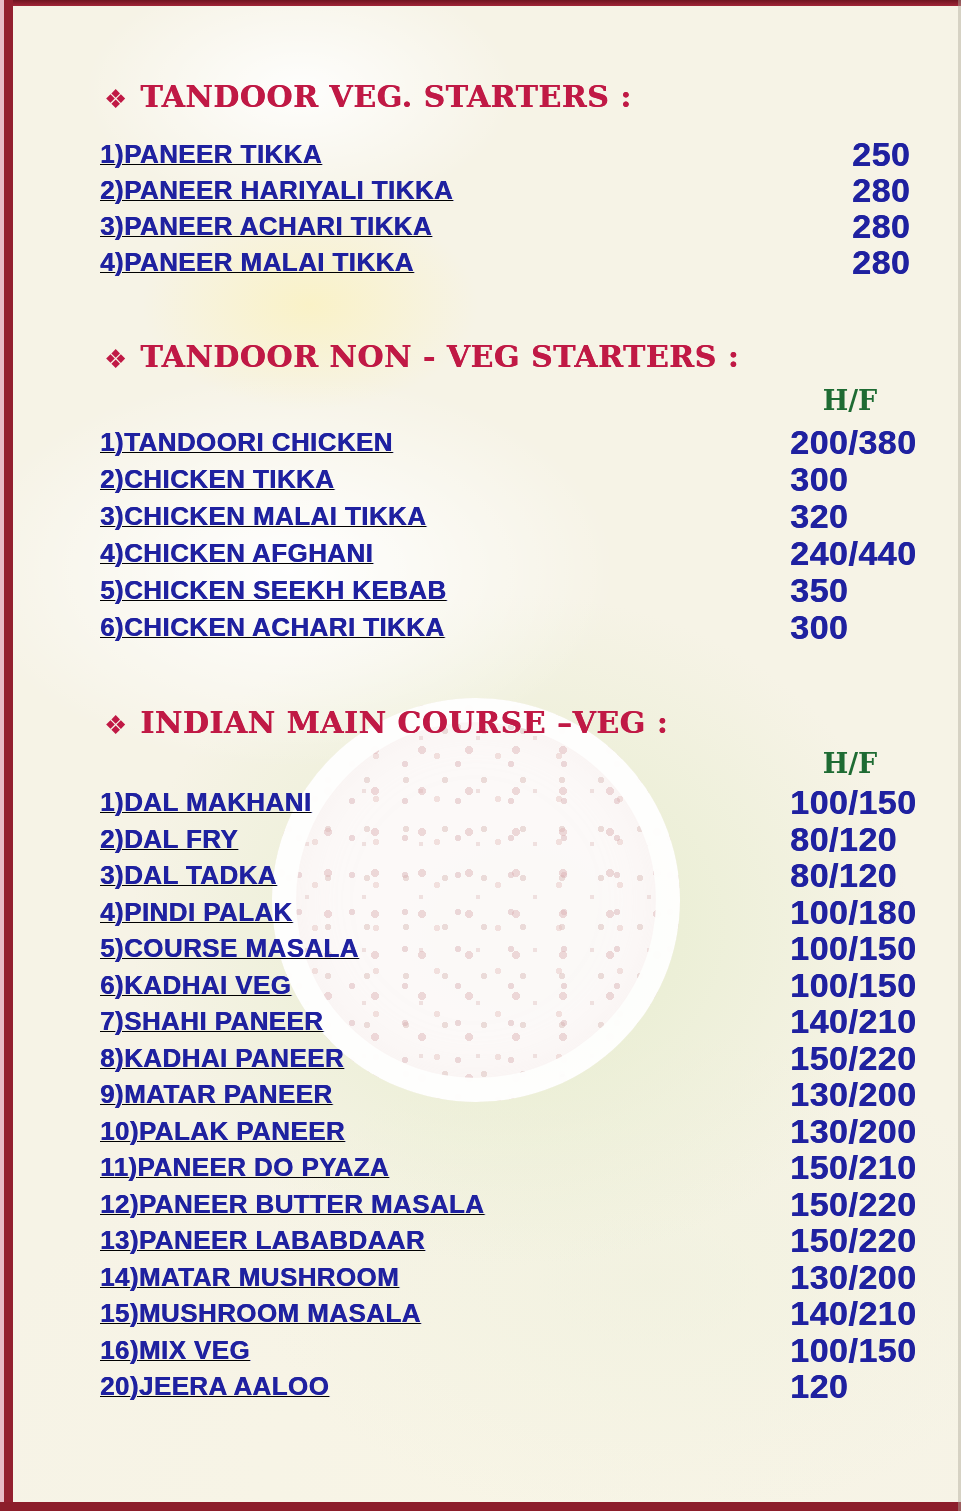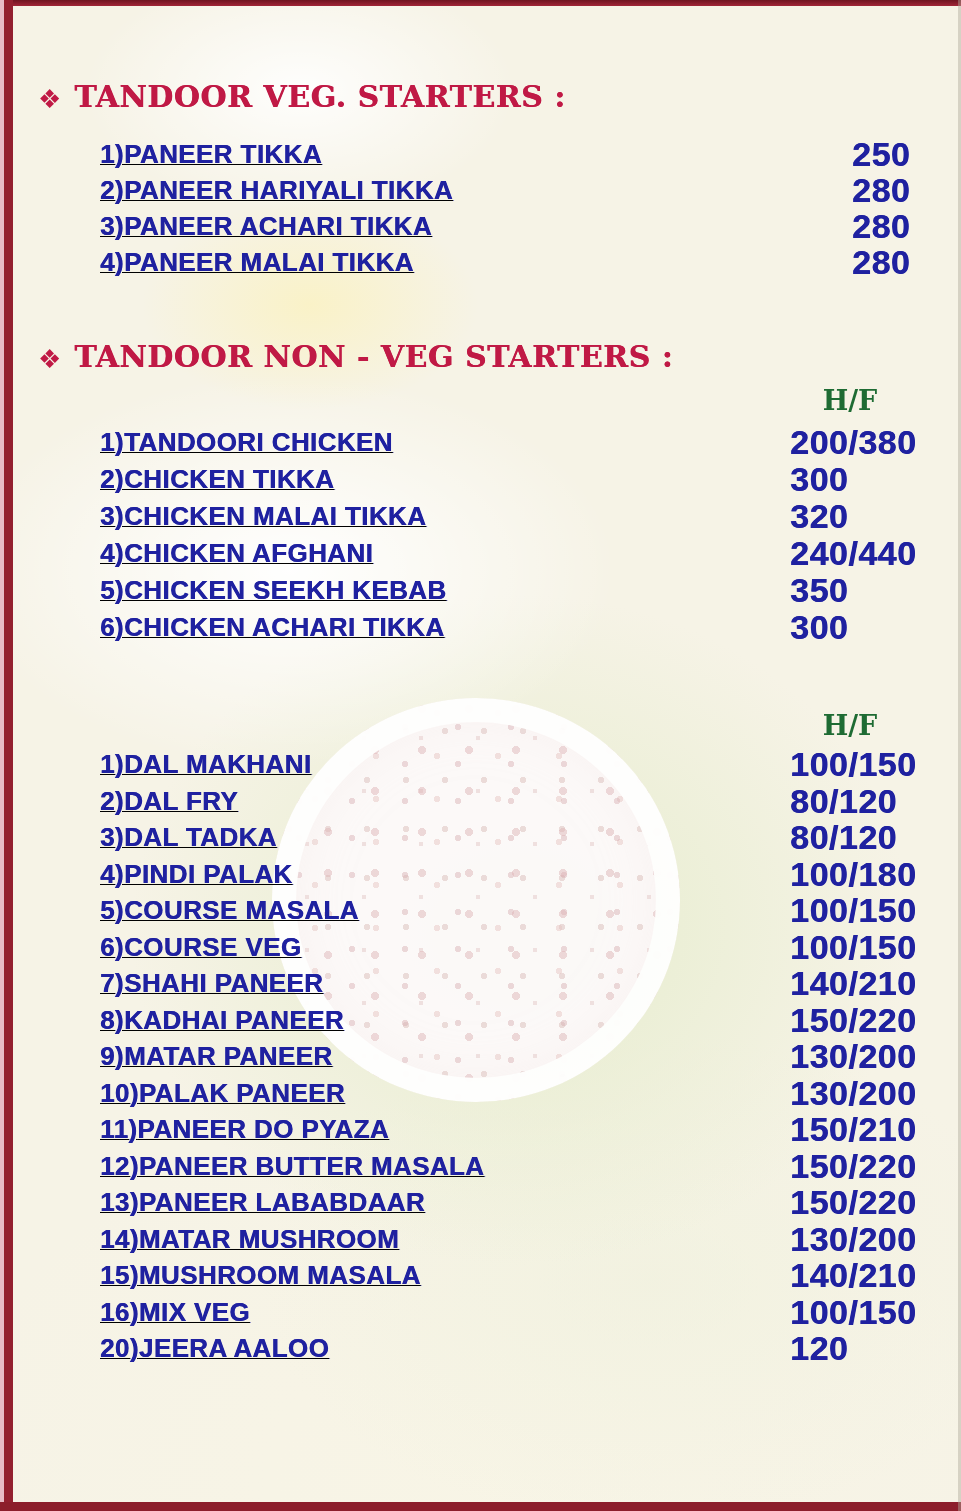--- a/index.html
+++ b/index.html
@@ -46,21 +46,21 @@
       radial-gradient(circle 2.5px at 35px 40px, rgba(220,185,185,.40) 97%, transparent);
     background-size: 47px 41px, 53px 37px, 61px 43px, 39px 49px, 57px 53px;
     box-shadow: inset 0 0 0 24px rgba(255,255,255,.96), inset 0 0 70px rgba(236,214,214,.35);
   }
 
   .section { position:absolute; left:0; width:961px; z-index:3; }
   .s0 { top:78px; }
   .s1 { top:338px; }
   .s2 { top:704px; }
 
-  .title-line { height:38px; line-height:38px; padding-left:38px; white-space:nowrap; }
+  .title-line { height:38px; line-height:38px; padding-left:104px; white-space:nowrap; }
   .bullet {
     display:inline-block; color:var(--heading-red); font-size:26px;
     margin-right:13px; vertical-align:-1px;
   }
   .title {
     font-family:"DejaVu Serif", serif; font-weight:bold; font-size:30px;
     color:var(--heading-red); letter-spacing:.5px;
     text-shadow:.4px 0 0 var(--heading-red);
   }
 
@@ -121,30 +121,31 @@
         <div class="items">
           <div class="row"><span class="item-num">1)</span><span class="item-name">TANDOORI CHICKEN</span><span class="price">200/380</span></div>
           <div class="row"><span class="item-num">2)</span><span class="item-name">CHICKEN TIKKA</span><span class="price">300</span></div>
           <div class="row"><span class="item-num">3)</span><span class="item-name">CHICKEN MALAI TIKKA</span><span class="price">320</span></div>
           <div class="row"><span class="item-num">4)</span><span class="item-name">CHICKEN AFGHANI</span><span class="price">240/440</span></div>
           <div class="row"><span class="item-num">5)</span><span class="item-name">CHICKEN SEEKH KEBAB</span><span class="price">350</span></div>
           <div class="row"><span class="item-num">6)</span><span class="item-name">CHICKEN ACHARI TIKKA</span><span class="price">300</span></div>
         </div>
       </div>
       <div class="section s2">
+        <div class="title-line"><span class="bullet">❖</span><span class="title">INDIAN MAIN COURSE –VEG :</span></div>
         <div class="price-header">
           <span>H/F</span>
         </div>
         <div class="items">
           <div class="row"><span class="item-num">1)</span><span class="item-name">DAL MAKHANI</span><span class="price">100/150</span></div>
           <div class="row"><span class="item-num">2)</span><span class="item-name">DAL FRY</span><span class="price">80/120</span></div>
           <div class="row"><span class="item-num">3)</span><span class="item-name">DAL TADKA</span><span class="price">80/120</span></div>
           <div class="row"><span class="item-num">4)</span><span class="item-name">PINDI PALAK</span><span class="price">100/180</span></div>
           <div class="row"><span class="item-num">5)</span><span class="item-name">COURSE MASALA</span><span class="price">100/150</span></div>
-          <div class="row"><span class="item-num">6)</span><span class="item-name">COURSE VEG</span><span class="price">100/150</span></div>
+          <div class="row"><span class="item-num">6)</span><span class="item-name">KADHAI VEG</span><span class="price">100/150</span></div>
           <div class="row"><span class="item-num">7)</span><span class="item-name">SHAHI PANEER</span><span class="price">140/210</span></div>
           <div class="row"><span class="item-num">8)</span><span class="item-name">KADHAI PANEER</span><span class="price">150/220</span></div>
           <div class="row"><span class="item-num">9)</span><span class="item-name">MATAR PANEER</span><span class="price">130/200</span></div>
           <div class="row"><span class="item-num">10)</span><span class="item-name">PALAK PANEER</span><span class="price">130/200</span></div>
           <div class="row"><span class="item-num">11)</span><span class="item-name">PANEER DO PYAZA</span><span class="price">150/210</span></div>
           <div class="row"><span class="item-num">12)</span><span class="item-name">PANEER BUTTER MASALA</span><span class="price">150/220</span></div>
           <div class="row"><span class="item-num">13)</span><span class="item-name">PANEER LABABDAAR</span><span class="price">150/220</span></div>
           <div class="row"><span class="item-num">14)</span><span class="item-name">MATAR MUSHROOM</span><span class="price">130/200</span></div>
           <div class="row"><span class="item-num">15)</span><span class="item-name">MUSHROOM MASALA</span><span class="price">140/210</span></div>
           <div class="row"><span class="item-num">16)</span><span class="item-name">MIX VEG</span><span class="price">100/150</span></div>

